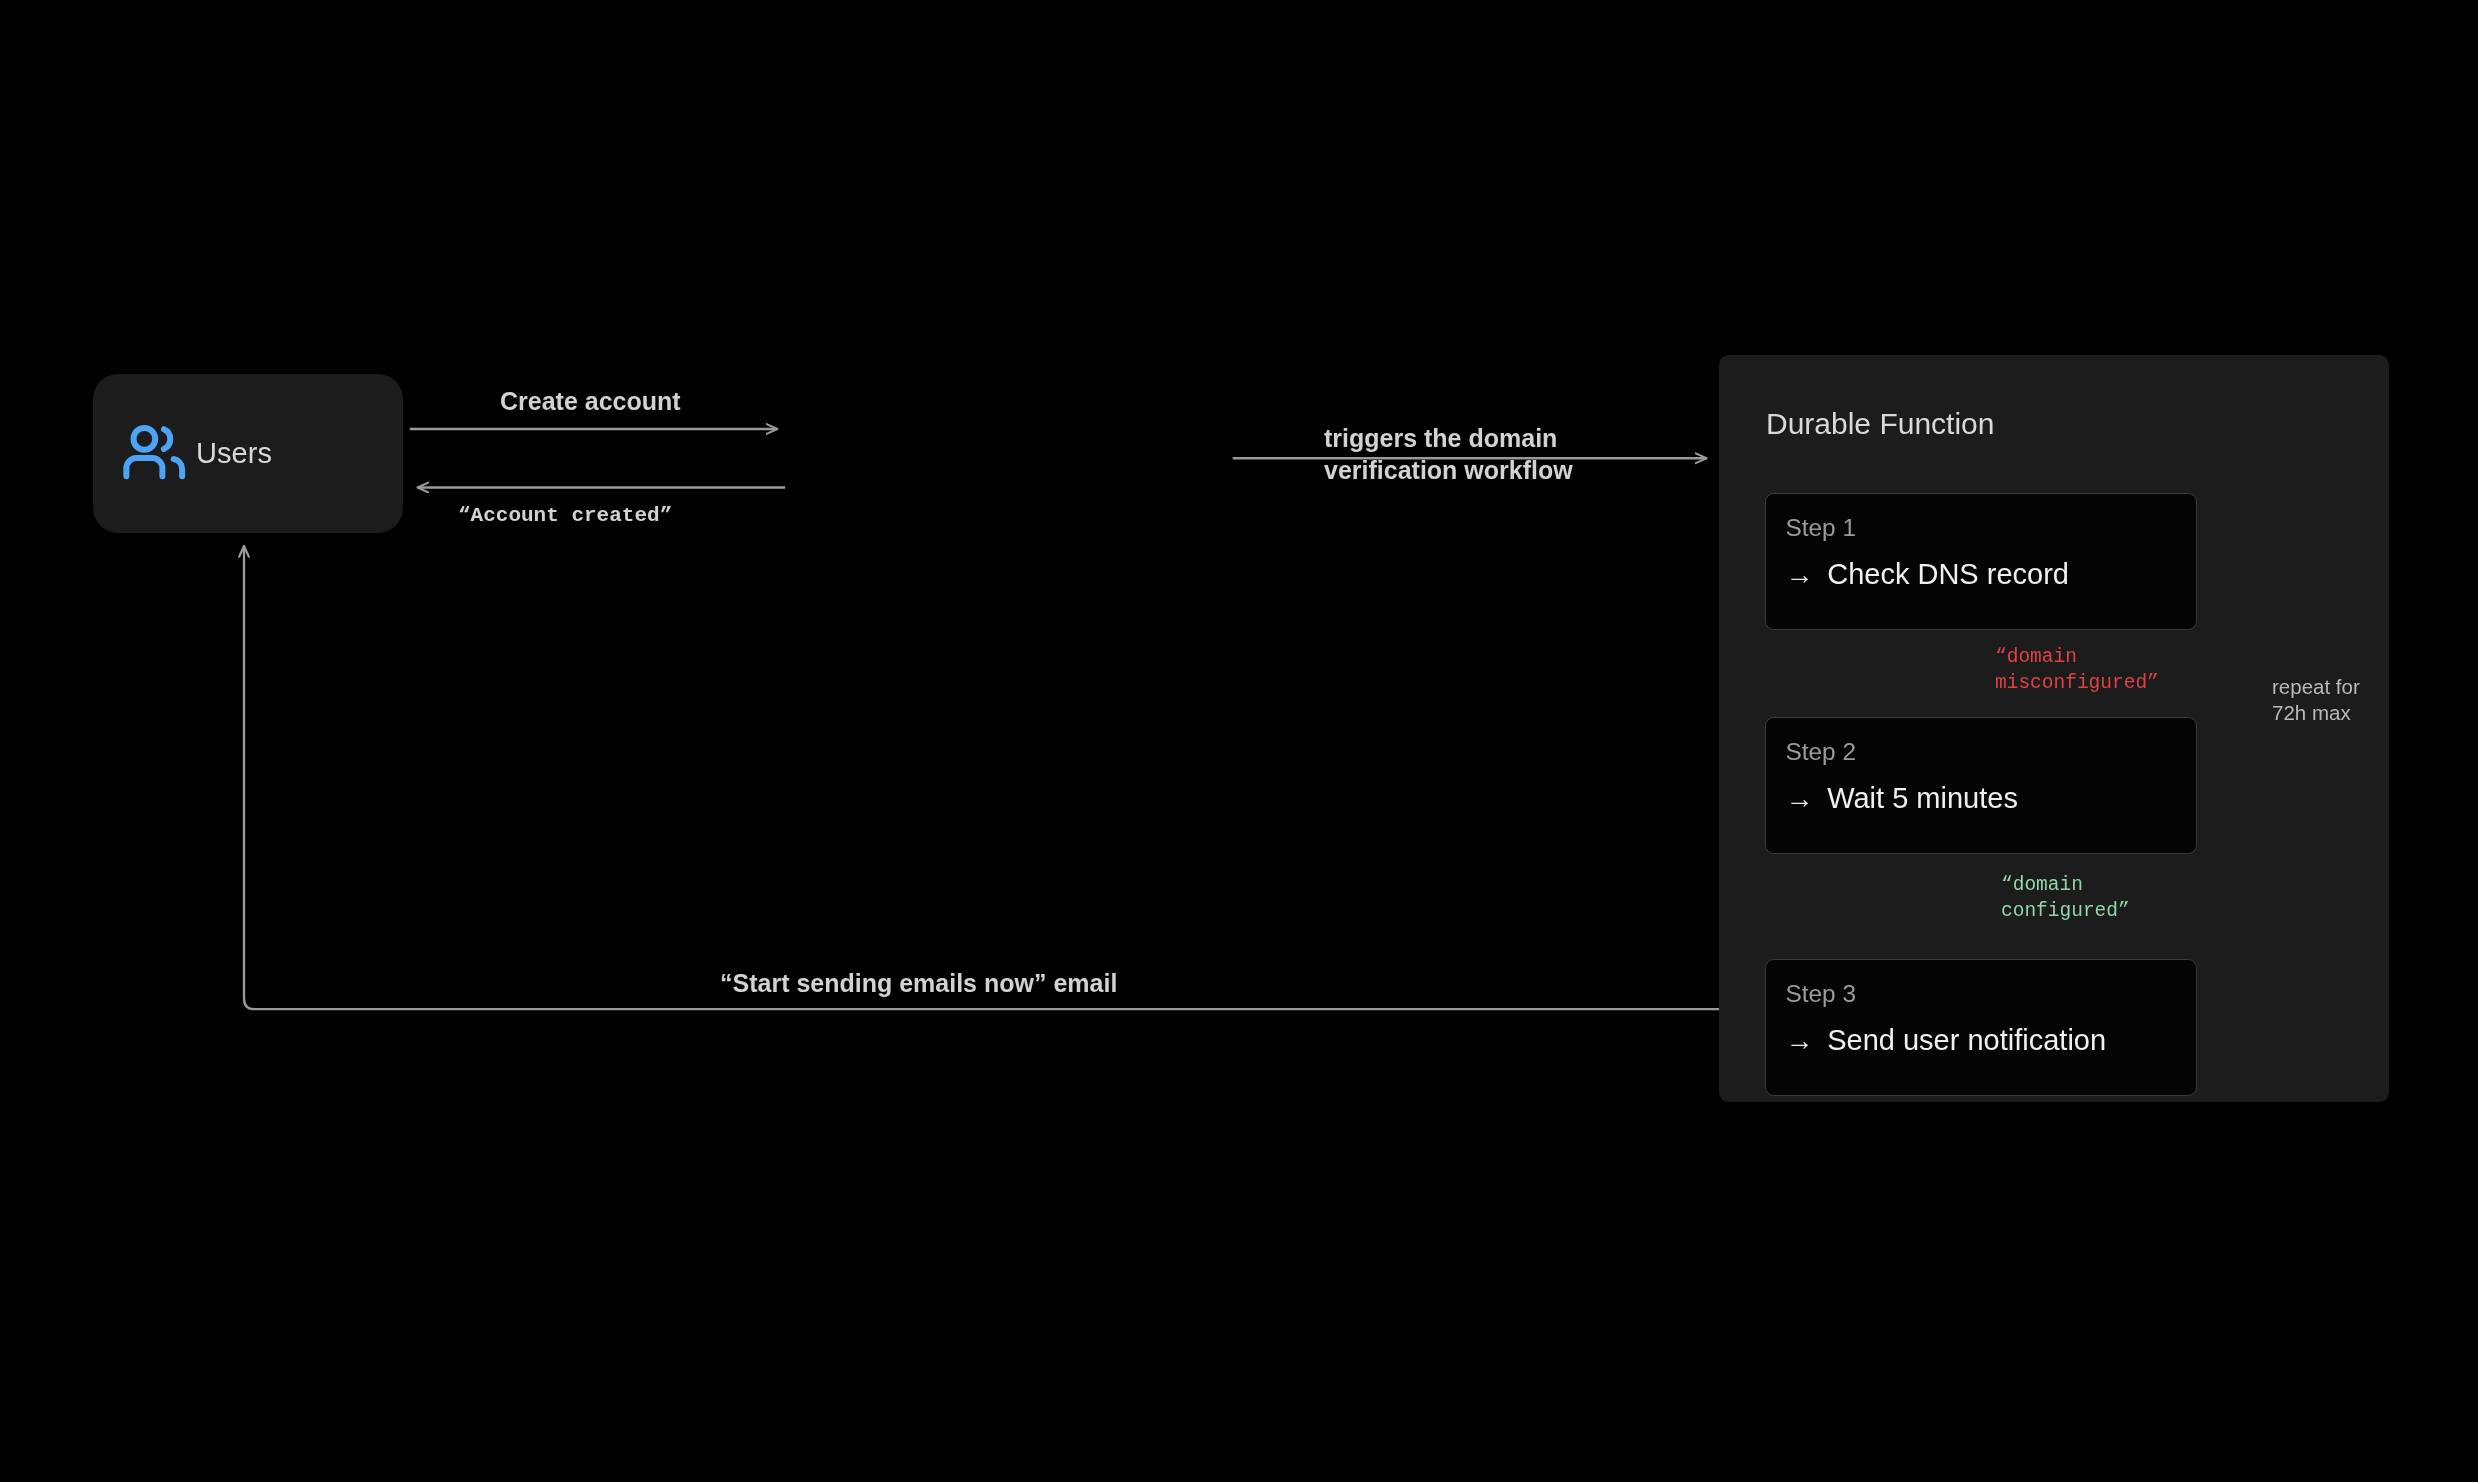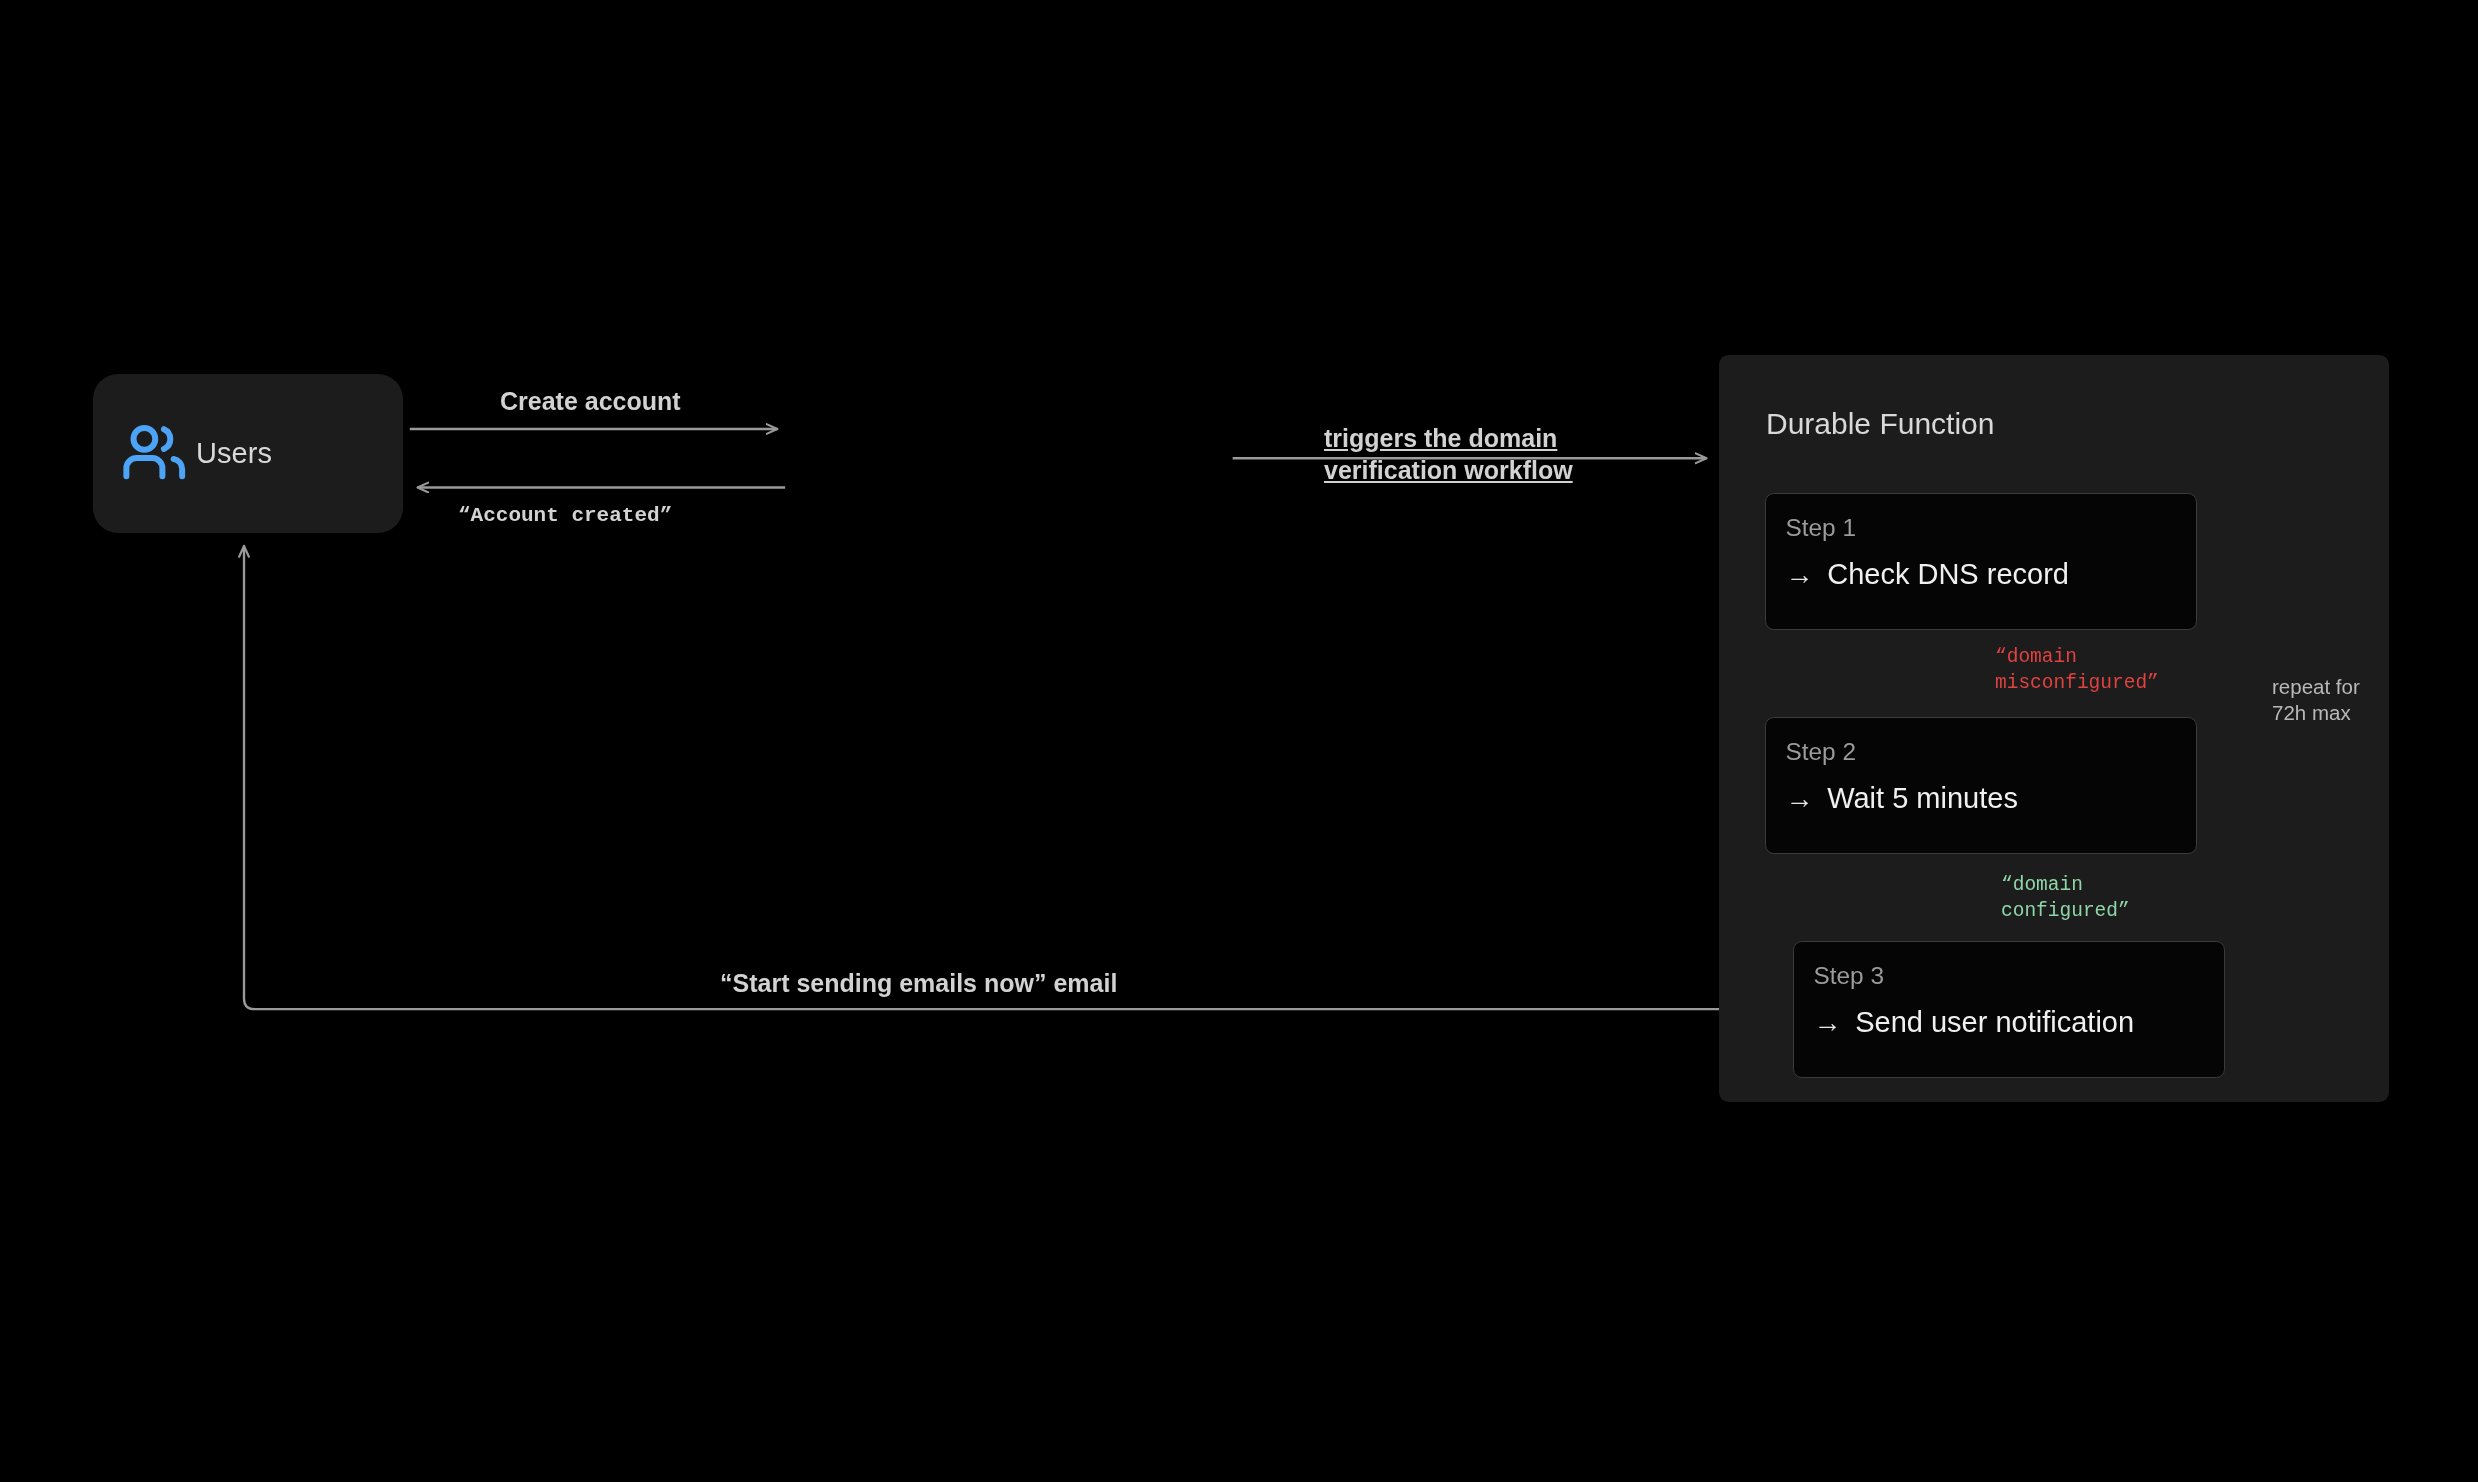--- a/index.html
+++ b/index.html
@@ -113,38 +113,38 @@
     line-height: 1;
     margin-right: 13.7px;
   }
   .step-text {
     color: #f0f0f0;
     font-size: 29px;
     line-height: 1;
   }
   #step-card-1 { top: 138px; }
   #step-card-2 { top: 362px; }
-  #step-card-3 { top: 586px; margin-left: 28px; }
+  #step-card-3 { top: 604px; }
 
   
   .edge-label {
     position: absolute;
     color: #d2d2d2;
     white-space: nowrap;
     line-height: 1.26;
   }
   .lbl-plain  { font-size: 25px; font-weight: 700; }
   .lbl-mono   { font-family: "Liberation Mono", monospace; font-size: 21px; font-weight: 700; }
   .lbl-small  { font-size: 20.5px; color: #b9b9b9; font-weight: 400; margin-top: 16px; }
   .lbl-code-red   { font-family: "Liberation Mono", monospace; font-size: 19.5px; color: #e04141; line-height: 1.32; }
   .lbl-code-green { font-family: "Liberation Mono", monospace; font-size: 19.5px; color: #8fd6a8; line-height: 1.32; }
 
   #lbl-create-account   { left: 500px;  top: 386px; }
   #lbl-account-created  { left: 458px;  top: 503px; }
-  #lbl-triggers         { left: 1324px; top: 423px; text-decoration: underline; }
+  #lbl-triggers         { left: 1324px; top: 423px; }
   #lbl-start-sending    { left: 720px;  top: 968px; }
   #lbl-repeat           { left: 2272px; top: 658px; }
   #lbl-misconfigured    { left: 1995px; top: 645px; }
   #lbl-configured       { left: 2001px; top: 873px; }
 
   svg.edges {
     position: absolute;
     left: 0; top: 0;
     width: 2478px;
     height: 1482px;

